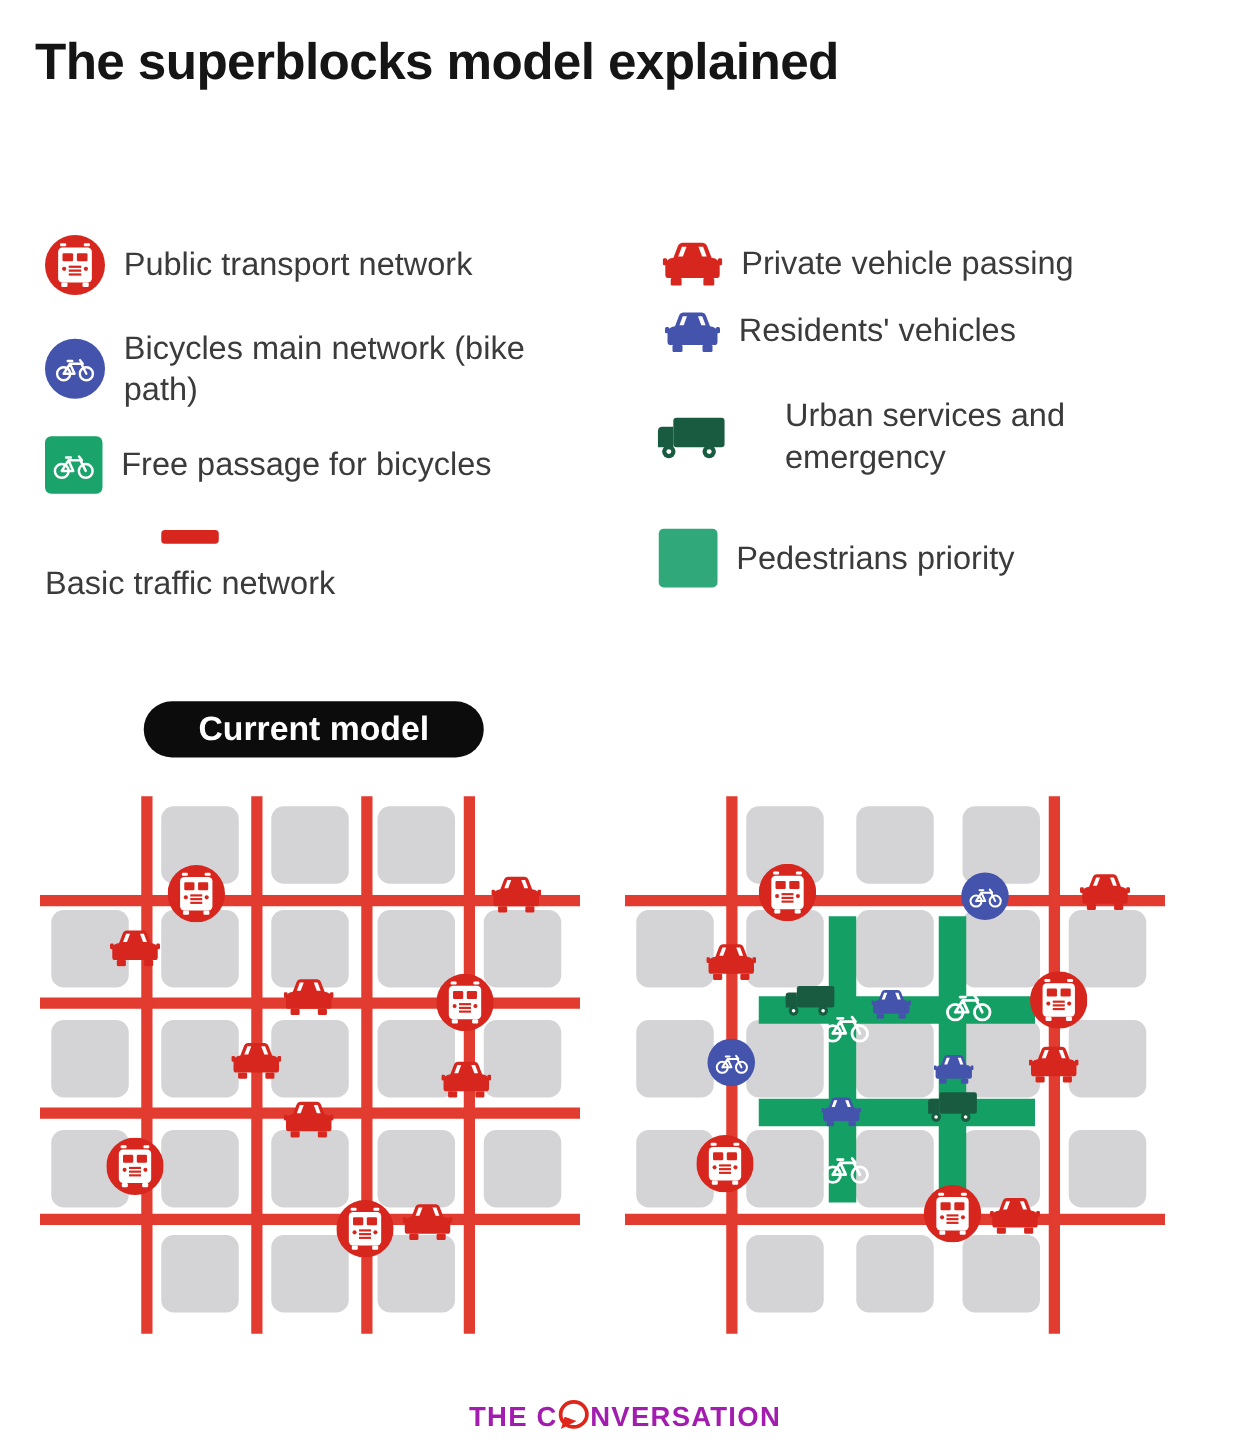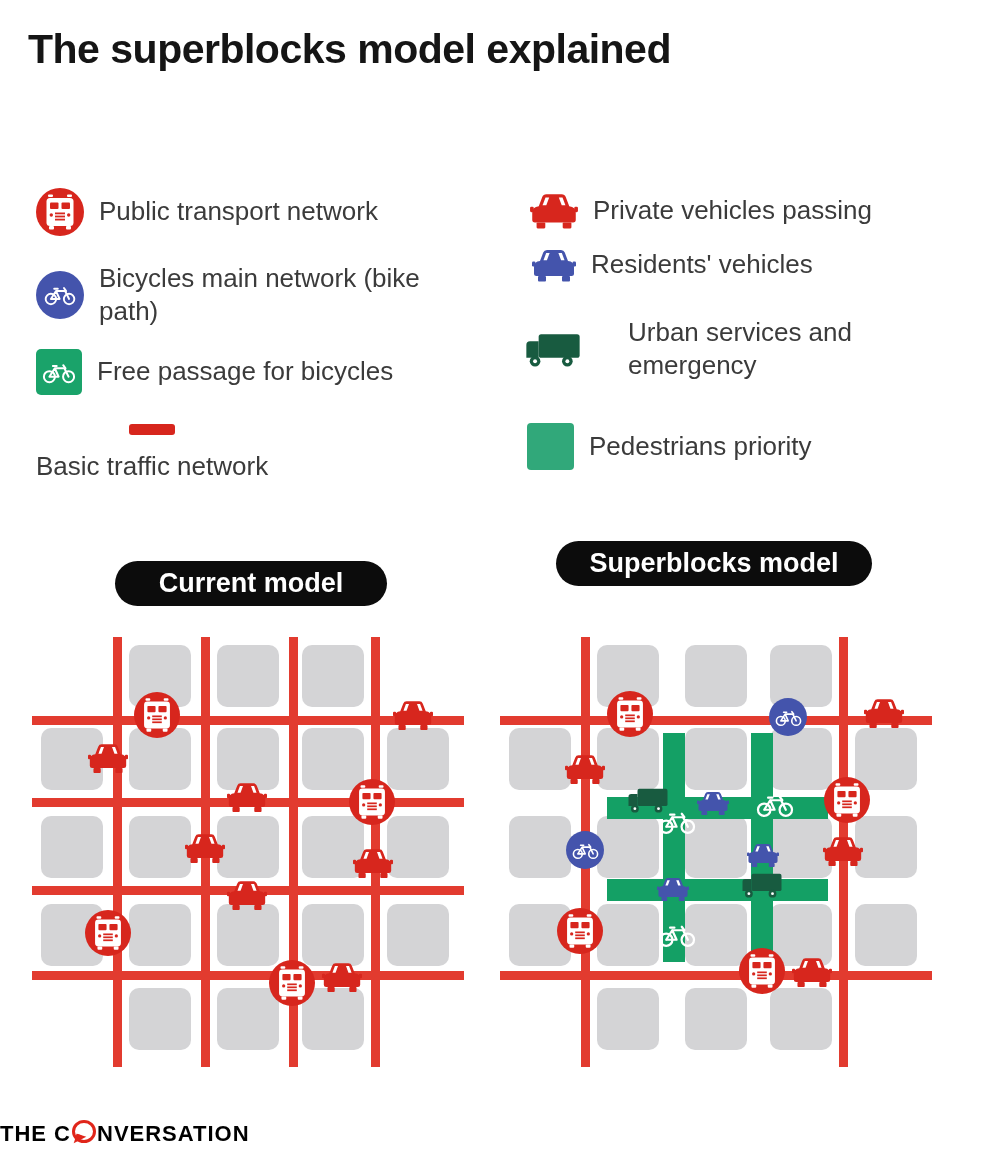--- a/index.html
+++ b/index.html
@@ -41,21 +41,21 @@
   .marker svg{display:block;}
   .m-bus svg{width:46px;height:46px;}
   .m-car-red svg{width:40px;height:31px;color:#d7261d;}
   .m-car-blue svg{width:32px;height:25px;color:#4454ac;}
   .m-truck svg{width:42px;height:30px;color:#185b40;}
   .m-bike-white svg{width:38px;height:26px;color:#fff;}
   .m-bike-circle .disc{width:38px;height:38px;}
   .m-bike-circle .disc svg{width:27px;height:19px;color:#fff;}
 
   
-  .footer{position:absolute;left:0;top:1120px;width:100%;text-align:left;font-size:22px;font-weight:bold;letter-spacing:1px;color:#000000;white-space:nowrap;}
+  .footer{position:absolute;left:0;top:1120px;width:100%;text-align:center;font-size:22px;font-weight:bold;letter-spacing:1px;color:#a21caf;white-space:nowrap;}
   .logo-o{display:inline-block;width:18px;height:17px;border:3px solid #e0251a;border-radius:50%;vertical-align:-2px;position:relative;margin:0 1px;}
   .logo-o::after{content:"";position:absolute;left:0px;bottom:-5px;width:0;height:0;
       border:5px solid transparent;border-top-color:#e0251a;border-left-color:#e0251a;transform:rotate(18deg);}
   .hidden-defs{position:absolute;width:0;height:0;overflow:hidden;}
 </style>
 </head>
 <body>
 
 <svg class="hidden-defs" aria-hidden="true">
   <defs>
@@ -142,21 +142,21 @@
       </span>
     <span class="llabel" style="max-width:420px;">Basic traffic network</span>
   </div>
 
   <div class="legend-row" style="left:530px;top:192px;">
     <span class="licon">
         <svg class="svg-car-red-l" viewBox="0 0 44 34">
           <use href="#sym-car"></use>
         </svg>
       </span>
-    <span class="llabel" style="max-width:380px;">Private vehicles passing</span>
+    <span class="llabel" style="max-width:380px;">Private vehicle passing</span>
   </div>
   <div class="legend-row" style="left:532px;top:248px;">
     <span class="licon">
         <svg class="svg-car-blue-l" viewBox="0 0 44 34">
           <use href="#sym-car"></use>
         </svg>
       </span>
     <span class="llabel" style="max-width:380px;">Residents' vehicles</span>
   </div>
   <div class="legend-row" style="left:524px;top:316px;gap:46px;">
@@ -168,21 +168,20 @@
     <span class="llabel" style="max-width:300px;">Urban services and emergency</span>
   </div>
   <div class="legend-row" style="left:527px;top:423px;">
     <span class="licon">
         <span class="sq-ped"></span>
       </span>
     <span class="llabel" style="max-width:380px;text-align:right;">Pedestrians priority</span>
   </div>
 
   <div class="pill pill-current">Current model</div>
-  <div class="pill pill-super">Superblocks model</div>
 
   <div class="map" id="map-current">
       <div class="block" style="left: 99px; top: 15px; width: 62px; height: 62px;"></div>
       <div class="block" style="left: 187px; top: 15px; width: 62px; height: 62px;"></div>
       <div class="block" style="left: 272px; top: 15px; width: 62px; height: 62px;"></div>
       <div class="block" style="left: 11px; top: 98px; width: 62px; height: 62px;"></div>
       <div class="block" style="left: 99px; top: 98px; width: 62px; height: 62px;"></div>
       <div class="block" style="left: 187px; top: 98px; width: 62px; height: 62px;"></div>
       <div class="block" style="left: 272px; top: 98px; width: 62px; height: 62px;"></div>
       <div class="block" style="left: 357px; top: 98px; width: 62px; height: 62px;"></div>

